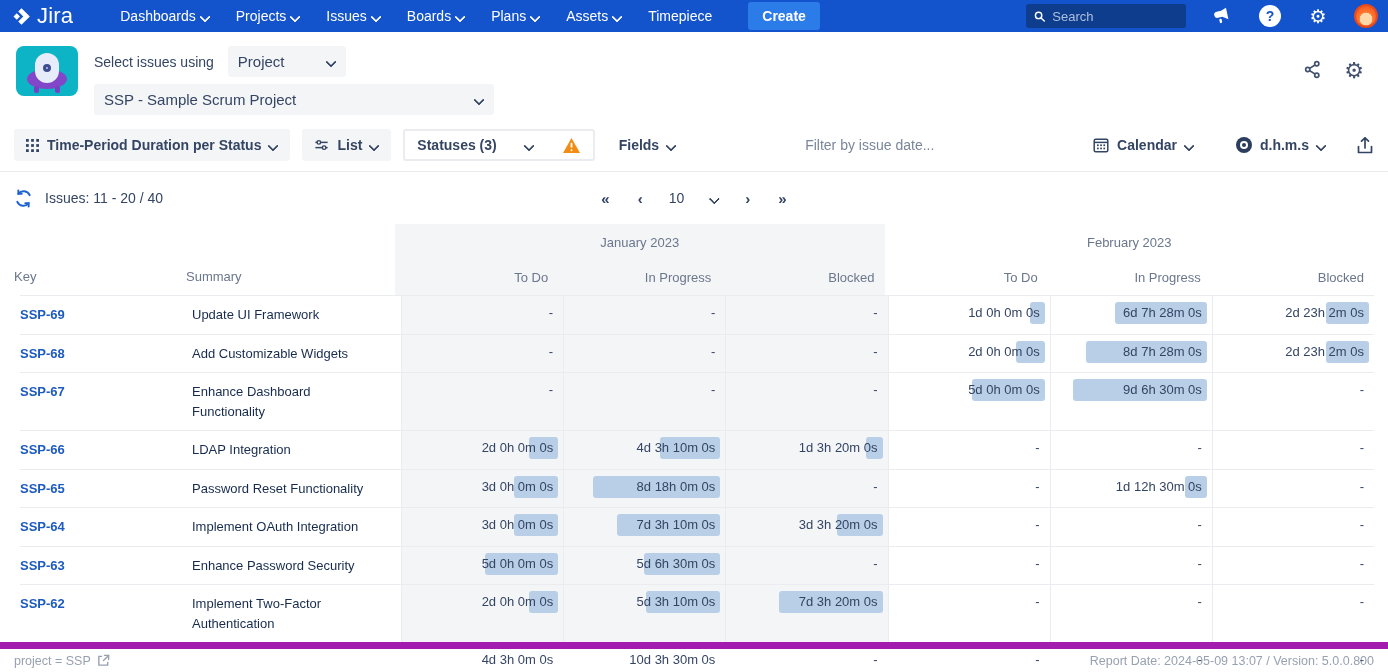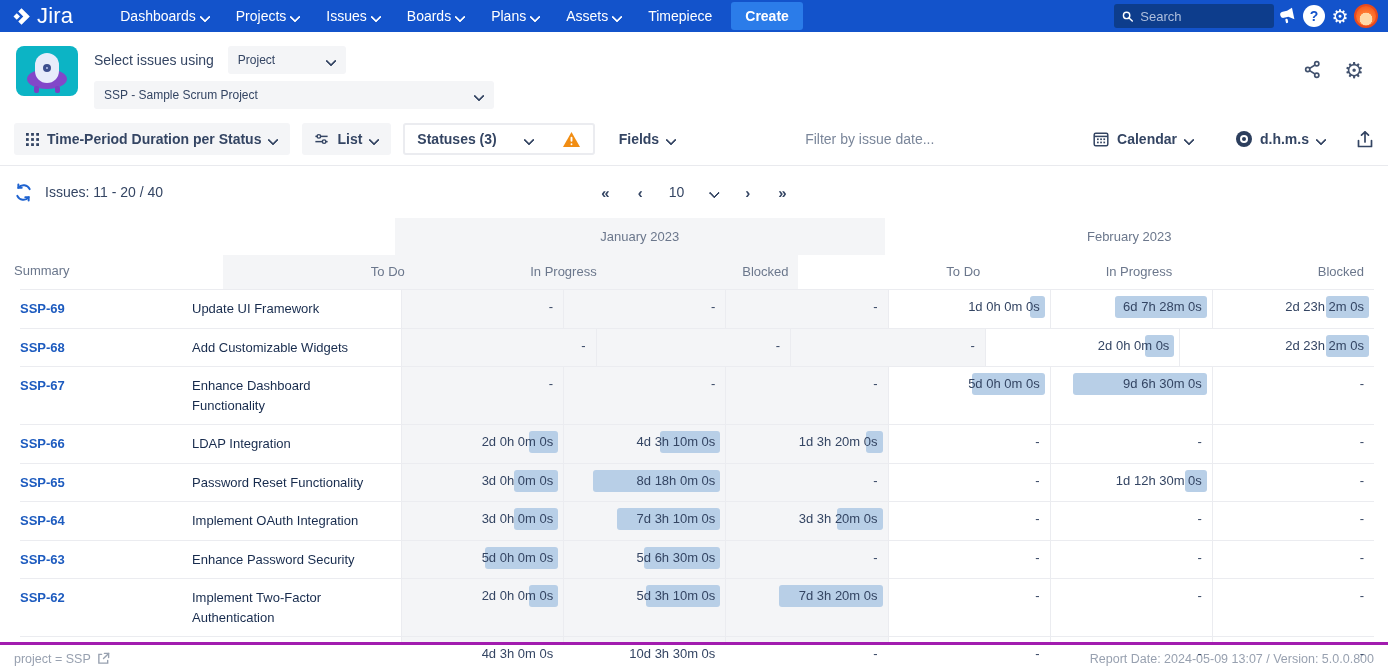--- a/index.html
+++ b/index.html
@@ -12,22 +12,22 @@
   .brand { display:flex; align-items:center; gap:6px; margin-right:34px; }
   .brand-name { font-size:22px; font-weight:500; letter-spacing:.2px; }
   .nav-items { display:flex; align-items:center; height:100%; }
   .nav-item { display:flex; align-items:center; gap:5px; padding:0 13px; height:100%;
     font-size:14px; font-weight:500; cursor:pointer; white-space:nowrap; }
   .chev { width:9px; height:9px; display:inline-block; position:relative; }
   .chev::before { content:""; position:absolute; left:0; top:1px; width:6px; height:6px;
     border-right:2px solid currentColor; border-bottom:2px solid currentColor;
     transform:rotate(45deg); border-radius:1px; }
   .create-btn { background:#2b7ce9; color:#fff; font-size:14px; font-weight:600;
-    border:none; border-radius:3px; padding:6px 14px; margin-left:6px; cursor:pointer; }
-  .nav-right { margin-left:auto; display:flex; align-items:center; gap:2px; }
+    border:none; border-radius:3px; padding:6px 14px; margin-left:23px; cursor:pointer; }
+  .nav-right { margin-left:auto; display:flex; align-items:center; gap:24px; }
   .nav-search { display:flex; align-items:center; gap:7px; background:#0d3d8c;
     border-radius:3px; width:160px; height:24px; padding:0 8px; }
   .nav-search input { background:transparent; border:none; outline:none; color:#fff;
     font-size:13px; width:100%; font-family:inherit; }
   .nav-search input::placeholder { color:#aebfdd; }
   .nav-icon { width:24px; height:24px; display:flex; align-items:center; justify-content:center;
     cursor:pointer; }
   .q-circle { width:22px; height:22px; border-radius:50%; background:#fff; color:#1353cb;
     font-weight:700; font-size:14px; display:flex; align-items:center; justify-content:center; }
   .gear-glyph { font-size:19px; line-height:1; color:#fff; }
@@ -43,21 +43,21 @@
     background:#8247c9; }
   .ufo-dome { position:absolute; left:19px; top:7px; width:24px; height:30px; border-radius:12px;
     background:#e7ecfb; }
   .ufo-eye { position:absolute; left:27px; top:18px; width:8px; height:8px; border-radius:50%;
     background:#b9c6f2; border:3px solid #3d4f8f; }
   .ufo-leg { position:absolute; top:40px; width:5px; height:7px; background:#7a3fc4; border-radius:2px; }
   .hdr-left { margin-left:16px; }
   .hdr-row1 { display:flex; align-items:center; gap:14px; }
   .hdr-label { font-size:14px; color:#344563; }
   .pill-select { background:#f4f5f7; border-radius:3px; padding:7px 10px; display:flex;
-    align-items:center; gap:12px; font-size:12px; color:#344563; cursor:pointer; }
+    align-items:center; gap:12px; font-size:15px; color:#344563; cursor:pointer; }
   .pill-select .chev::before { border-color:#344563; }
   .sel-mode { width:118px; justify-content:space-between; }
   .sel-project { width:400px; justify-content:space-between; margin-top:7px; }
   .hdr-actions { margin-left:auto; display:flex; gap:22px; padding:14px 10px 0 0; }
   .hdr-actions .icon-btn { cursor:pointer; }
 
   
   .toolbar { display:flex; align-items:center; padding:6px 14px 10px 14px; gap:12px;
     border-bottom:1px solid #e9eaee; }
   .tb-btn { display:flex; align-items:center; gap:8px; background:#f4f5f7; border-radius:3px;
@@ -106,21 +106,21 @@
   .body .trow:last-child { border-bottom:1px solid #ebecf0; }
   .key-link { font-size:13px; font-weight:700; color:#1d5bbf; text-decoration:none; cursor:pointer; }
   .sum-text { font-size:13px; color:#172b4d; line-height:1.5; }
   .durwrap { position:relative; display:block; height:16px; }
   .durpill { position:absolute; right:-5px; top:-3px; height:22px; border-radius:3px;
     background:#b8cfe7; }
   .durtext { position:relative; z-index:1; font-size:13px; color:#344563; }
 
   
   .footer { position:absolute; left:0; right:0; bottom:0; height:30px;
-    border-top:3px solid #a21caf; display:flex; align-items:center; padding:0 14px;
+    border-top:7px solid #a21caf; display:flex; align-items:center; padding:0 14px;
     font-size:12.5px; color:#98a1b0; background:#fff; }
   .ftr-left { display:flex; align-items:center; gap:6px; cursor:pointer; }
   .ftr-right { margin-left:auto; }
 
   svg { display:block; }
 </style>
 </head>
 <body>
 
 <div class="navbar">
@@ -320,20 +320,21 @@
   </div>
 </div>
 
 <div class="tablewrap">
   <div class="trow ghead">
     <div class="spacer"></div>
   <div class="gcell hl">January 2023</div>
       <div class="gcell">February 2023</div>
     </div>
   <div class="trow chead">
+    <div class="c-key">Key</div>
     <div class="c-sum">Summary</div>
   <div class="c-dur hl">To Do</div>
       <div class="c-dur hl">In Progress</div>
       <div class="c-dur hl">Blocked</div>
       <div class="c-dur">To Do</div>
       <div class="c-dur">In Progress</div>
       <div class="c-dur">Blocked</div>
     </div>
   <div class="body">
       <div class="trow">
@@ -365,20 +366,23 @@
           <span class="durwrap"><span class="durtext">-</span></span>
         </div>
         <div class="c-dur hl">
           <span class="durwrap"><span class="durtext">-</span></span>
         </div>
         <div class="c-dur hl">
           <span class="durwrap"><span class="durtext">-</span></span>
         </div>
         <div class="c-dur">
           <span class="durwrap"><span class="durpill" style="width: 29px;"></span><span class="durtext">2d 0h 0m 0s</span></span>
+        </div>
+        <div class="c-dur">
+          <span class="durwrap"><span class="durpill" style="width: 121px;"></span><span class="durtext">8d 7h 28m 0s</span></span>
         </div>
         <div class="c-dur">
           <span class="durwrap"><span class="durpill" style="width: 43px;"></span><span class="durtext">2d 23h 2m 0s</span></span>
         </div>
       </div>
       <div class="trow">
         <div class="c-key"><a class="key-link">SSP-67</a></div>
         <div class="c-sum"><span class="sum-text">Enhance Dashboard Functionality</span></div>
         <div class="c-dur hl">
           <span class="durwrap"><span class="durtext">-</span></span>

